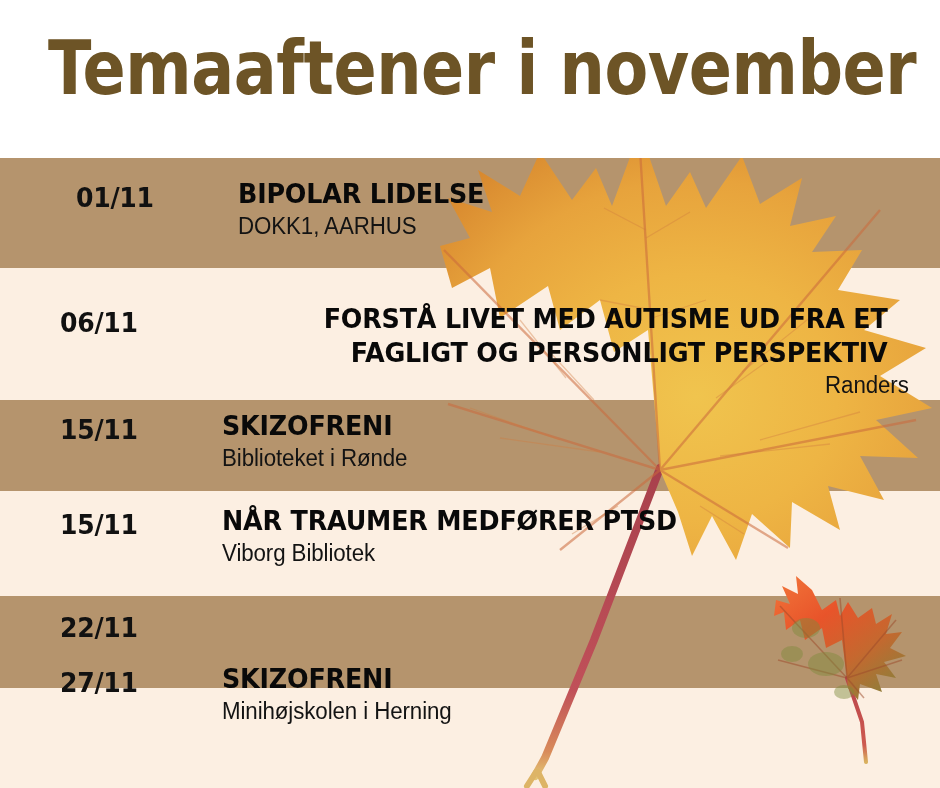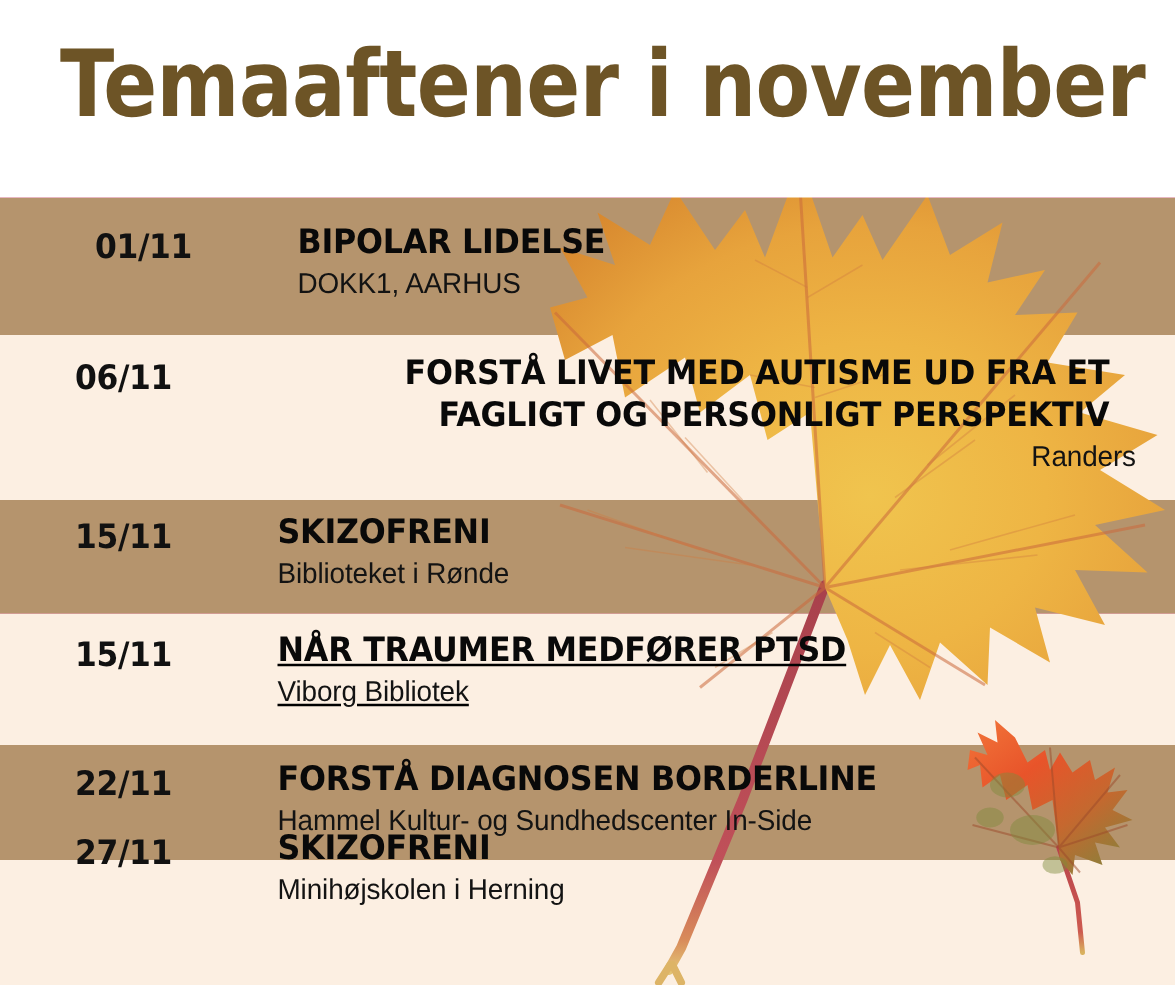--- a/index.html
+++ b/index.html
@@ -125,31 +125,31 @@
     transform: scaleX(0.97);
     transform-origin: left top;
     white-space: nowrap;
   }
 
   
   #row-0 { top: 158px; height: 110px; margin-left: 16px; }
   #row-0 .row-date  { top: 25px; }
   #row-0 .row-body  { top: 19px; }
 
-  #row-1 { top: 263px; height: 132px; }
+  #row-1 { top: 283px; height: 132px; }
   #row-1 .row-date  { top: 25px; }
   #row-1 .row-body  { top: 19px; text-align: right; }
 
   #row-2 { top: 400px; height: 91px; }
   #row-2 .row-date  { top: 15px; }
   #row-2 .row-body  { top: 9px; }
 
   #row-3 { top: 491px; height: 105px; }
   #row-3 .row-date  { top: 19px; }
-  #row-3 .row-body  { top: 13px; text-decoration: underline; }
+  #row-3 .row-body  { top: 13px; }
 
   #row-4 { top: 596px; height: 92px; }
   #row-4 .row-date  { top: 17px; }
   #row-4 .row-body  { top: 11px; }
 
   #row-5 { top: 652px; height: 100px; }
   #row-5 .row-date  { top: 16px; }
   #row-5 .row-body  { top: 10px; }
 </style>
 </head>
@@ -298,24 +298,20 @@
     <div class="row" id="row-3">
       <div class="row-date">15/11</div>
       <div class="row-body">
         <div class="row-title">NÅR TRAUMER MEDFØRER PTSD</div>
         <div class="row-venue">Viborg Bibliotek</div>
       </div>
     </div>
 
     <div class="row" id="row-4">
       <div class="row-date">22/11</div>
-      <div class="row-body">
-        <div class="row-title">FORSTÅ DIAGNOSEN BORDERLINE</div>
-        <div class="row-venue">Hammel Kultur- og Sundhedscenter In-Side</div>
-      </div>
     </div>
 
     <div class="row" id="row-5">
       <div class="row-date">27/11</div>
       <div class="row-body">
         <div class="row-title">SKIZOFRENI</div>
         <div class="row-venue">Minihøjskolen i Herning</div>
       </div>
     </div>
 

